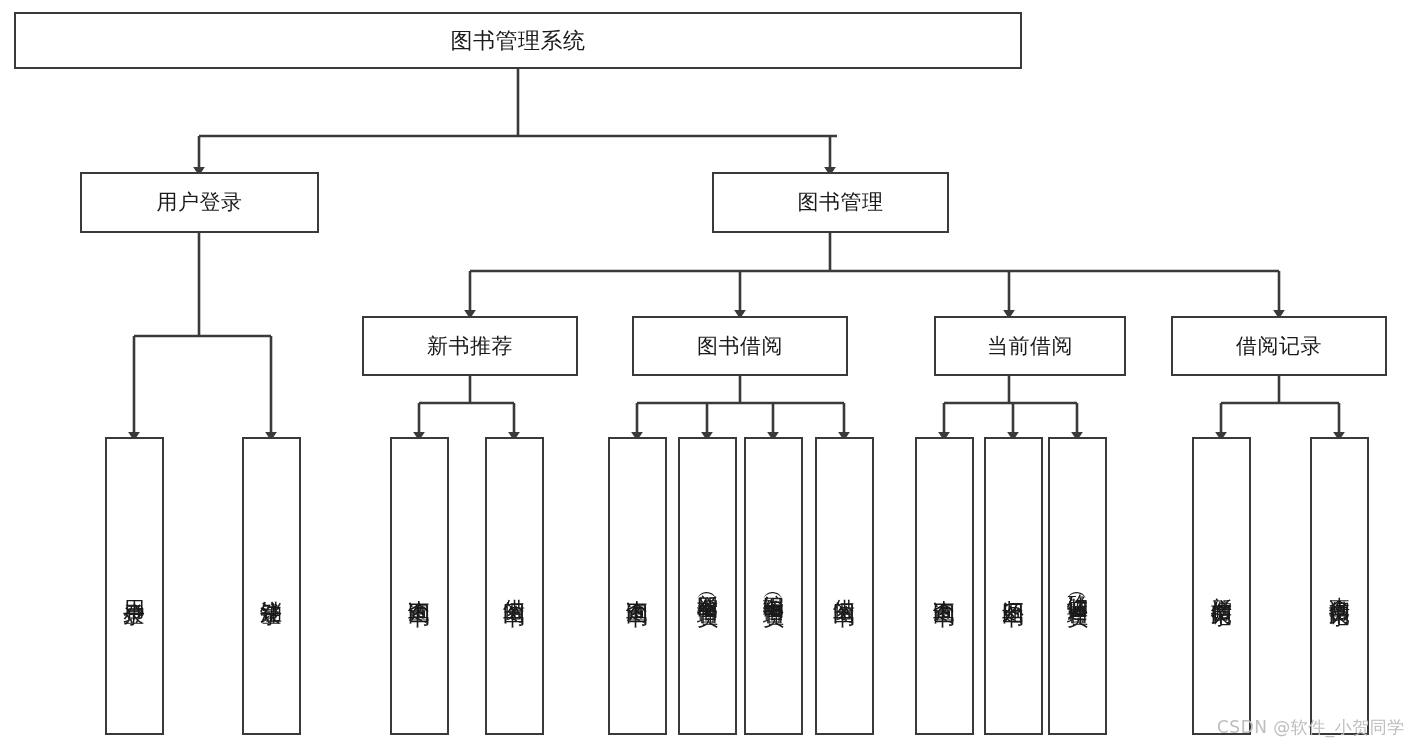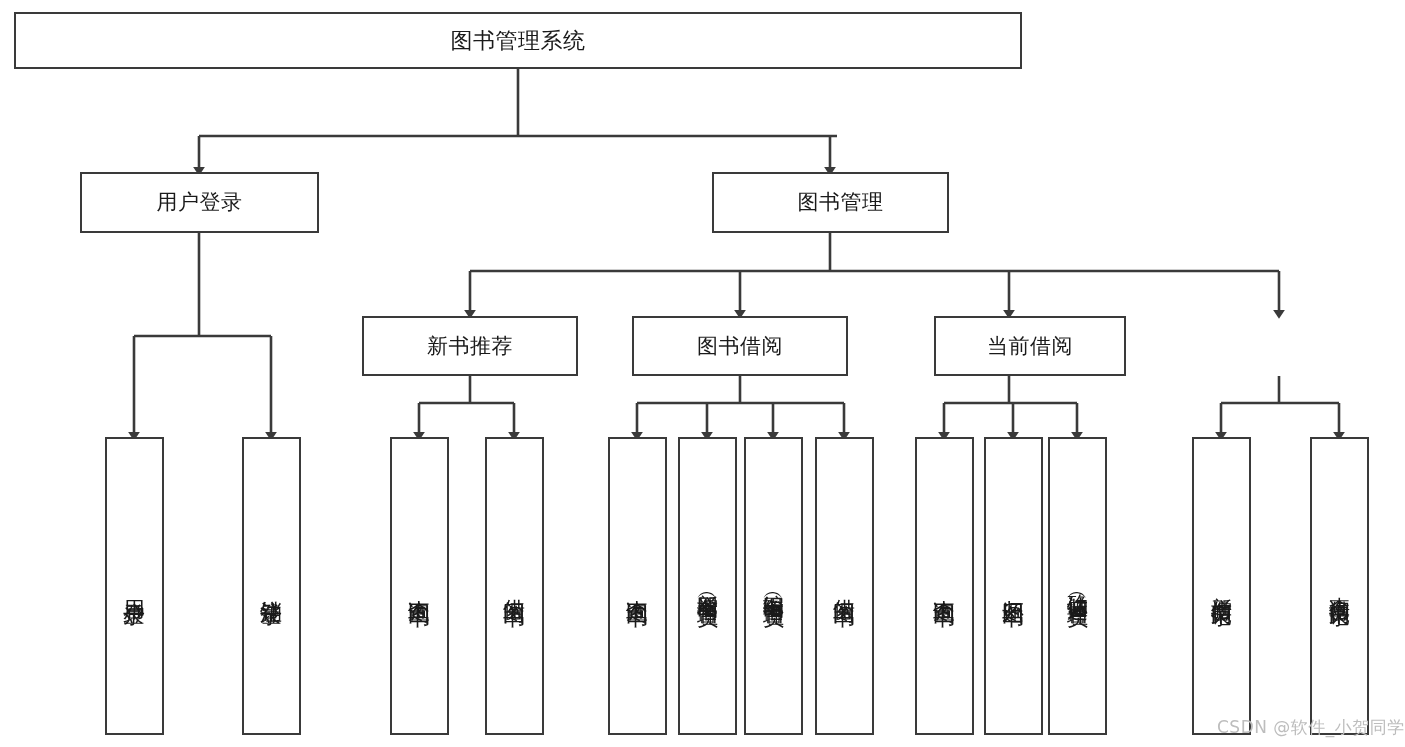--- a/index.html
+++ b/index.html
@@ -149,20 +149,23 @@
   </div>
 
   <div class="node horiz" style="left:632px; top:316px; width:216px; height:60px;">
     <span class="node-label">图书借阅</span>
   </div>
 
   <div class="node horiz" style="left:901px; top:316px; width:192px; height:60px;margin-left:33px;">
     <span class="node-label">当前借阅</span>
   </div>
 
+  <div class="node horiz" style="left:1171px; top:316px; width:216px; height:60px;">
+    <span class="node-label">借阅记录</span>
+  </div>
 
   <div class="node vert" style="left:105px; top:437px; width:59px; height:298px;">
     <span class="node-label">用户登录</span>
   </div>
 
   <div class="node vert" style="left:242px; top:437px; width:59px; height:298px;">
     <span class="node-label">注销登录</span>
   </div>
 
   <div class="node vert" style="left:390px; top:437px; width:59px; height:298px;">

